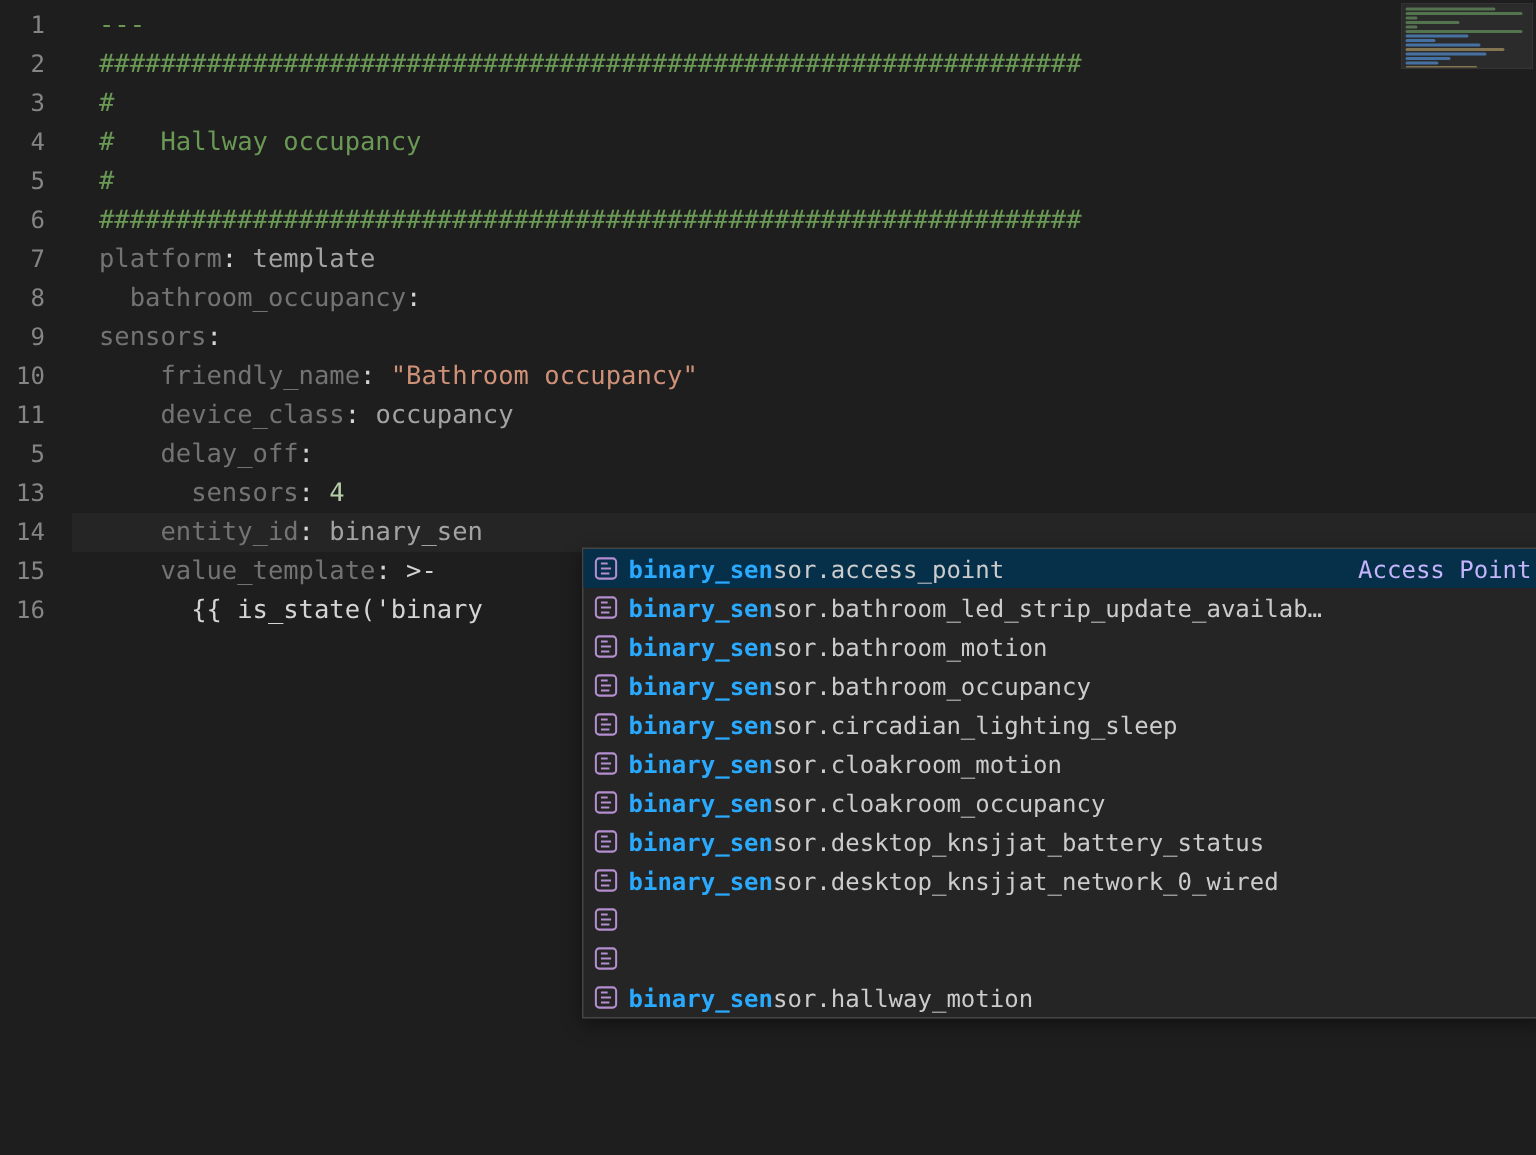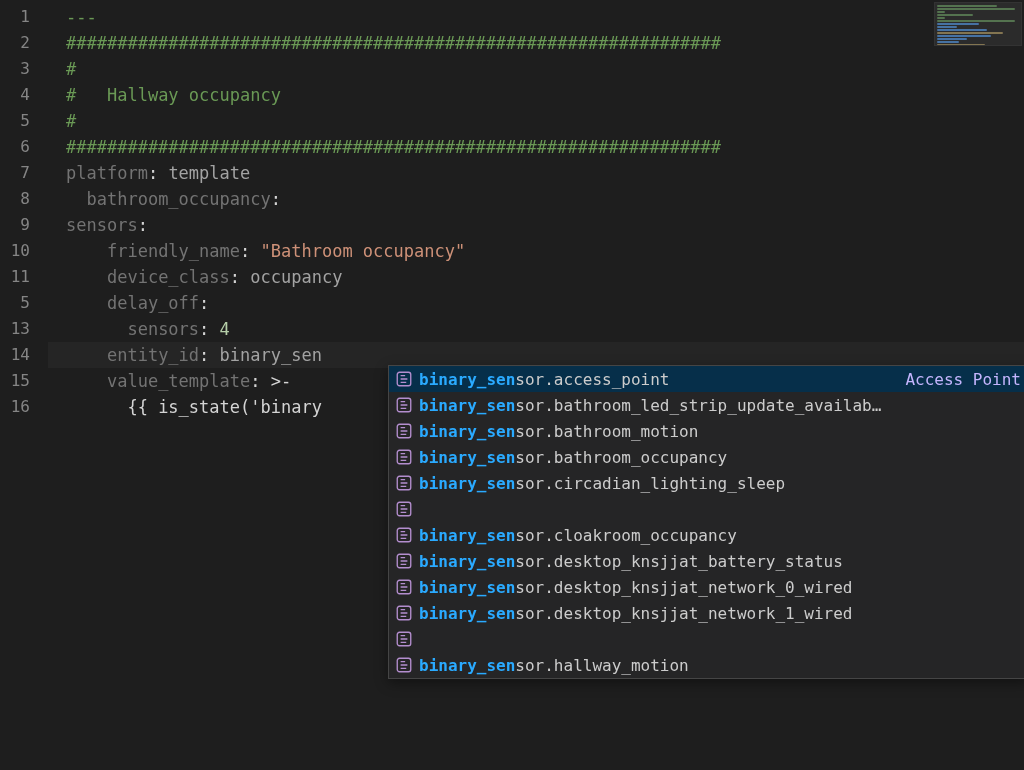--- a/index.html
+++ b/index.html
@@ -178,20 +178,21 @@
               <rect x="2" y="2" width="12" height="12" rx="2"></rect>
               <path d="M5 5h4M5 8h6M5 11h5"></path>
             </svg></span>
         <span><span class="match">binary_sen</span><span>sor.circadian_lighting_sleep</span></span>
       </div>
       <div class="suggest-row">
         <span class="suggest-icon"><svg viewBox="0 0 16 16" fill="none" stroke="currentColor" stroke-width="1.2">
               <rect x="2" y="2" width="12" height="12" rx="2"></rect>
               <path d="M5 5h4M5 8h6M5 11h5"></path>
             </svg></span>
+        <span><span class="match">binary_sen</span><span>sor.cloakroom_motion</span></span>
       </div>
       <div class="suggest-row">
         <span class="suggest-icon"><svg viewBox="0 0 16 16" fill="none" stroke="currentColor" stroke-width="1.2">
               <rect x="2" y="2" width="12" height="12" rx="2"></rect>
               <path d="M5 5h4M5 8h6M5 11h5"></path>
             </svg></span>
         <span><span class="match">binary_sen</span><span>sor.cloakroom_occupancy</span></span>
       </div>
       <div class="suggest-row">
         <span class="suggest-icon"><svg viewBox="0 0 16 16" fill="none" stroke="currentColor" stroke-width="1.2">
@@ -205,21 +206,20 @@
               <rect x="2" y="2" width="12" height="12" rx="2"></rect>
               <path d="M5 5h4M5 8h6M5 11h5"></path>
             </svg></span>
         <span><span class="match">binary_sen</span><span>sor.desktop_knsjjat_network_0_wired</span></span>
       </div>
       <div class="suggest-row">
         <span class="suggest-icon"><svg viewBox="0 0 16 16" fill="none" stroke="currentColor" stroke-width="1.2">
               <rect x="2" y="2" width="12" height="12" rx="2"></rect>
               <path d="M5 5h4M5 8h6M5 11h5"></path>
             </svg></span>
-        <span><span class="match">binary_sen</span><span>sor.desktop_knsjjat_network_1_wired</span></span>
       </div>
       <div class="suggest-row">
         <span class="suggest-icon"><svg viewBox="0 0 16 16" fill="none" stroke="currentColor" stroke-width="1.2">
               <rect x="2" y="2" width="12" height="12" rx="2"></rect>
               <path d="M5 5h4M5 8h6M5 11h5"></path>
             </svg></span>
       </div>
       <div class="suggest-row">
         <span class="suggest-icon"><svg viewBox="0 0 16 16" fill="none" stroke="currentColor" stroke-width="1.2">
               <rect x="2" y="2" width="12" height="12" rx="2"></rect>

